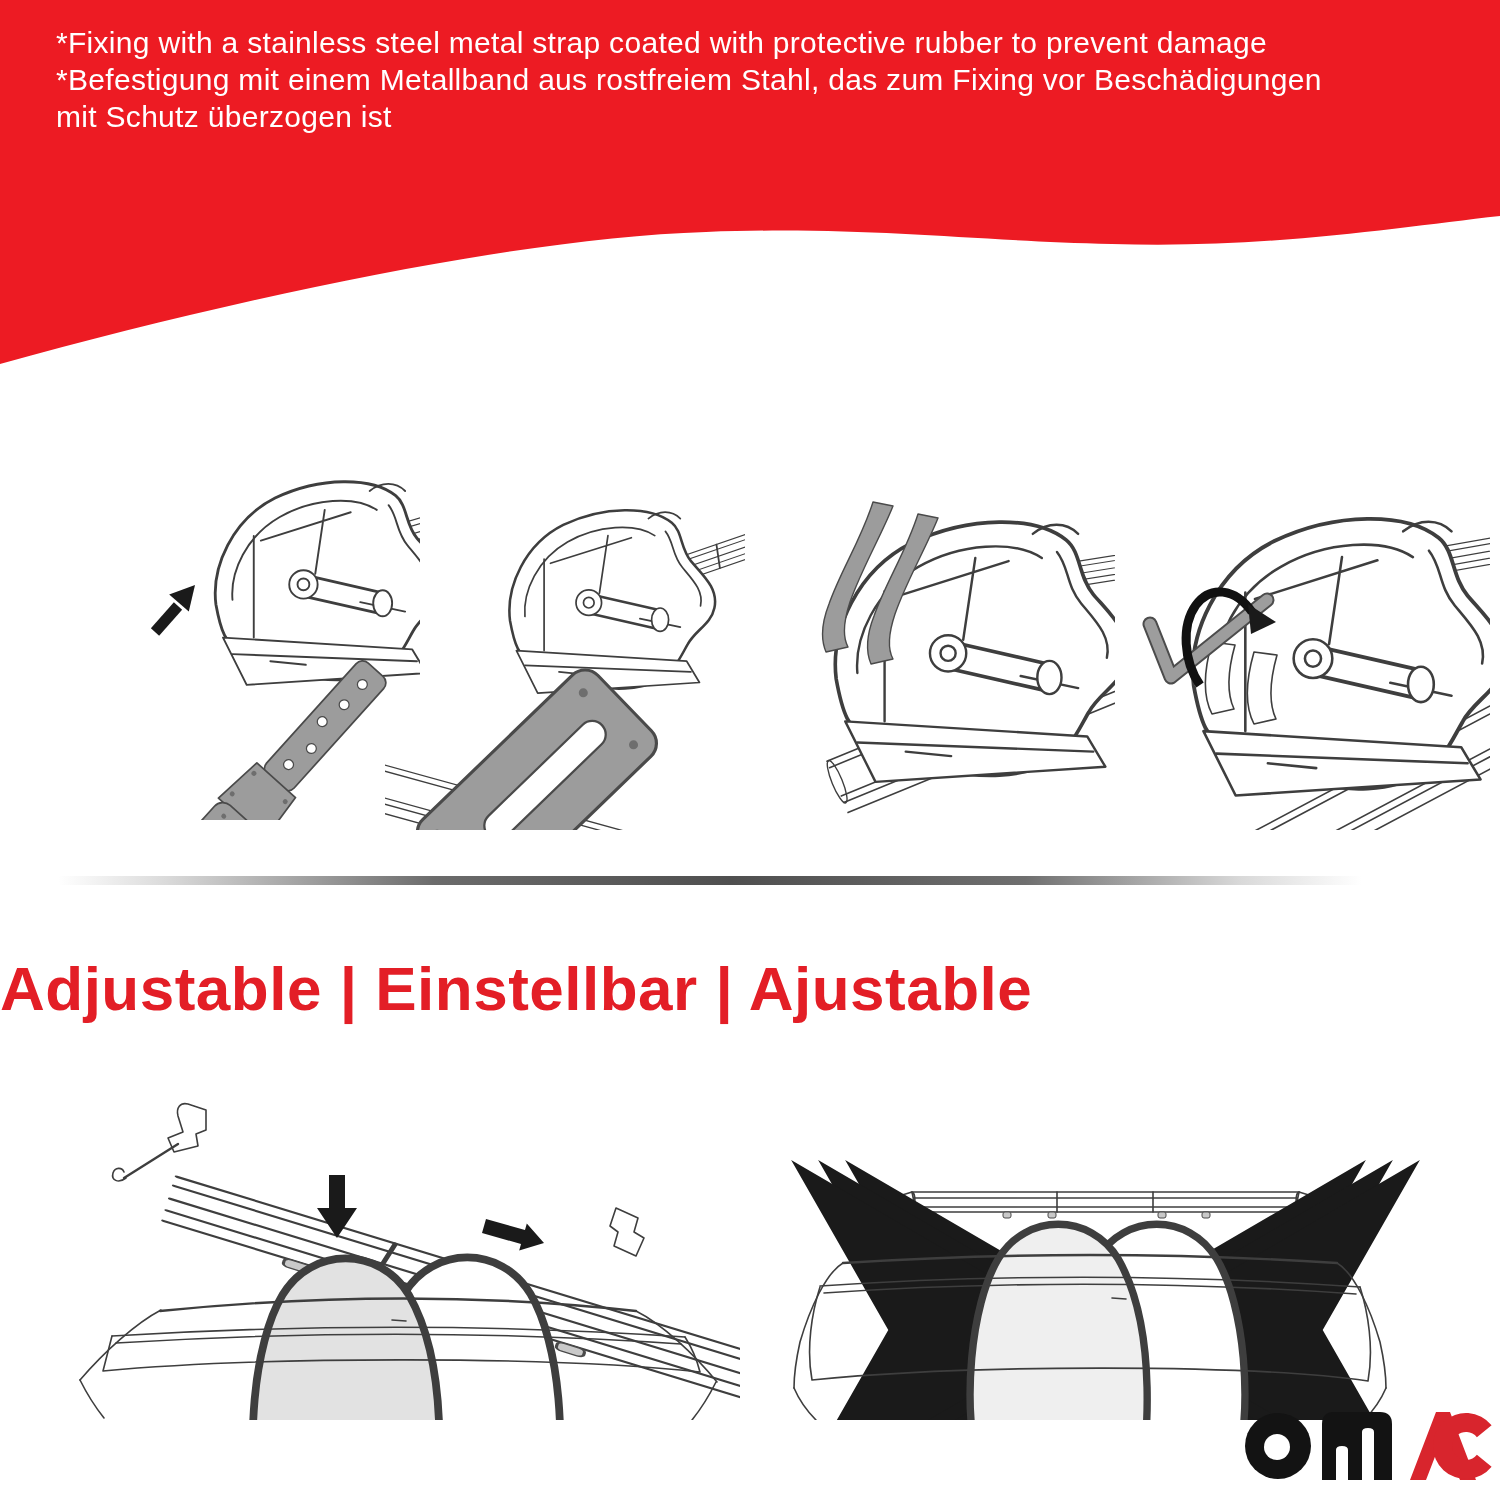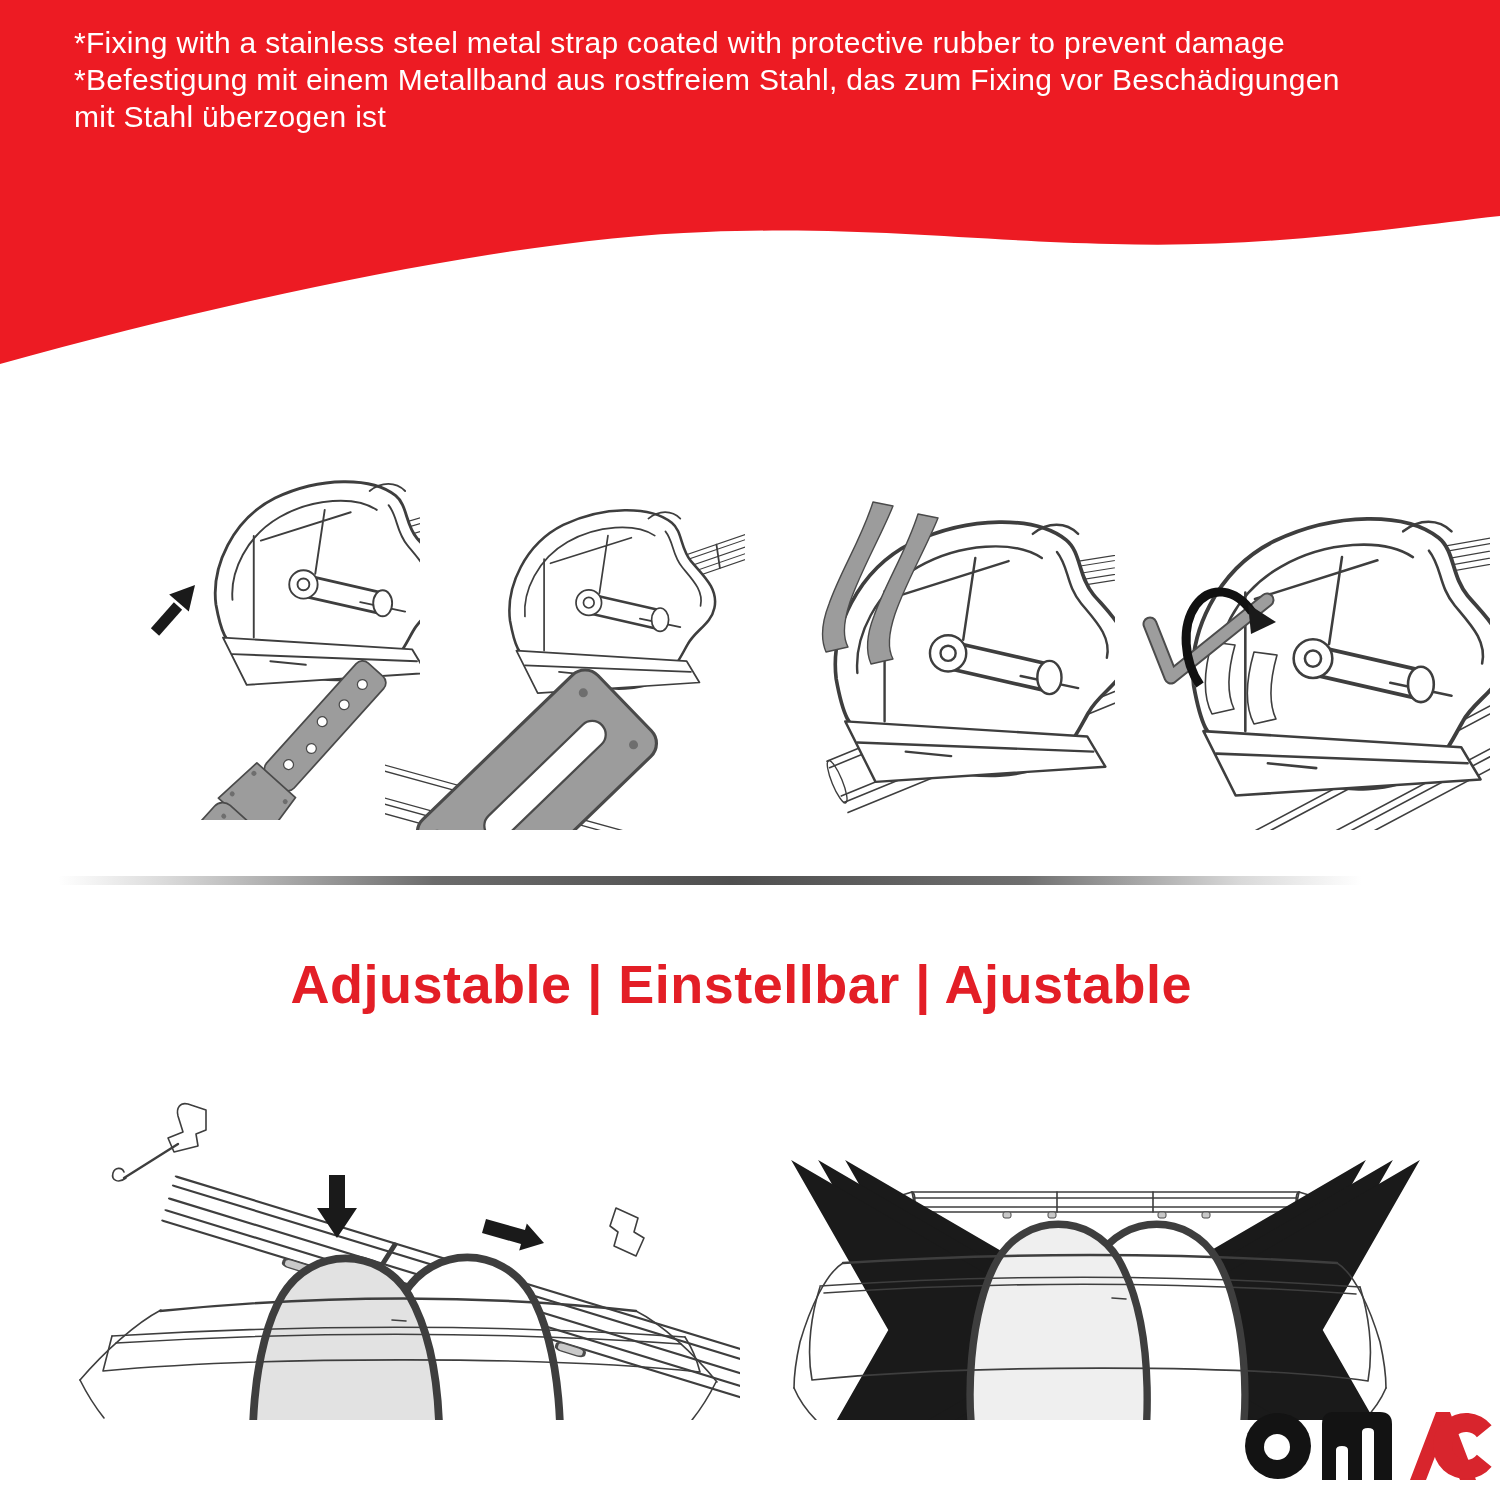--- a/index.html
+++ b/index.html
@@ -2,28 +2,28 @@
 <html><head>
 <meta charset="utf-8">
 <style>
   html,body{margin:0;padding:0;background:#888;}
   #canvas{position:relative;width:1500px;height:1500px;background:#fff;overflow:hidden;
           font-family:"Liberation Sans", sans-serif;}
   .abs{position:absolute;}
   
   #banner-svg{left:0;top:0;}
   #banner-text{left:56px;top:24px;width:1400px;color:#fff;font-size:30px;line-height:37px;
-               letter-spacing:0.3px;font-weight:400;margin-left:18px;}
+               letter-spacing:0.3px;font-weight:400;}
   #banner-text div{white-space:nowrap;}
   
   #divider{left:58px;top:876px;width:1344px;height:9px;border-radius:5px;
     background:linear-gradient(90deg, rgba(120,120,120,0) 0%, rgba(150,150,150,0.35) 8%,
       #6b6b6b 28%, #4f4f4f 50%, #6f6f6f 72%, rgba(160,160,160,0.4) 88%, rgba(160,160,160,0) 97%);}
   
-  #headline{left:0;top:953px;width:1192px;text-align:right;font-size:54px;font-weight:bold;
+  #headline{left:0;top:953px;width:1192px;text-align:left;font-size:62px;font-weight:bold;
             letter-spacing:0.5px;}
   
   .s{stroke:#3e3e3e;stroke-width:1.6;fill:none;stroke-linecap:round;stroke-linejoin:round;}
   .s2{stroke:#3e3e3e;stroke-width:2.4;fill:none;stroke-linecap:round;stroke-linejoin:round;}
   .wfill{fill:#ffffff;stroke:#3e3e3e;stroke-width:2.4;stroke-linejoin:round;}
   .wfill2{fill:#ffffff;stroke:#3e3e3e;stroke-width:1.6;stroke-linejoin:round;}
   .gfill{fill:#9c9c9c;stroke:#4a4a4a;stroke-width:1.4;stroke-linejoin:round;}
   .slot{fill:#ffffff;stroke:#4a4a4a;stroke-width:1;}
   .hole{fill:#ffffff;stroke:#4a4a4a;stroke-width:1;}
   .dot{fill:#6e6e6e;stroke:none;}
@@ -128,21 +128,21 @@
     </defs>
   </svg>
 
   <svg id="banner-svg" class="abs" width="1500" height="380">
     <path d="M0,0 H1500 V216 C1400,227 1268,249 1112,244 C958,240 862,226 706,232
              C518,238 238,298 0,364 Z" fill="#ED1B23"></path>
   </svg>
   <div id="banner-text" class="abs">
     <div>*Fixing with a stainless steel metal strap coated with protective rubber to prevent damage</div>
     <div>*Befestigung mit einem Metallband aus rostfreiem Stahl, das zum Fixing vor Beschädigungen</div>
-    <div>mit Stahl überzogen ist</div>
+    <div>mit Schutz überzogen ist</div>
   </div>
 
   <svg class="abs" style="left:20px;top:390px" width="400" height="430">
     <g>
         <use href="#rackbar" transform="translate(282,40) rotate(-16.5) scale(1,0.62)"></use>
       </g>
     <g>
         <use href="#foot" transform="translate(177,47) scale(0.68)"></use>
       </g>
     <g>

